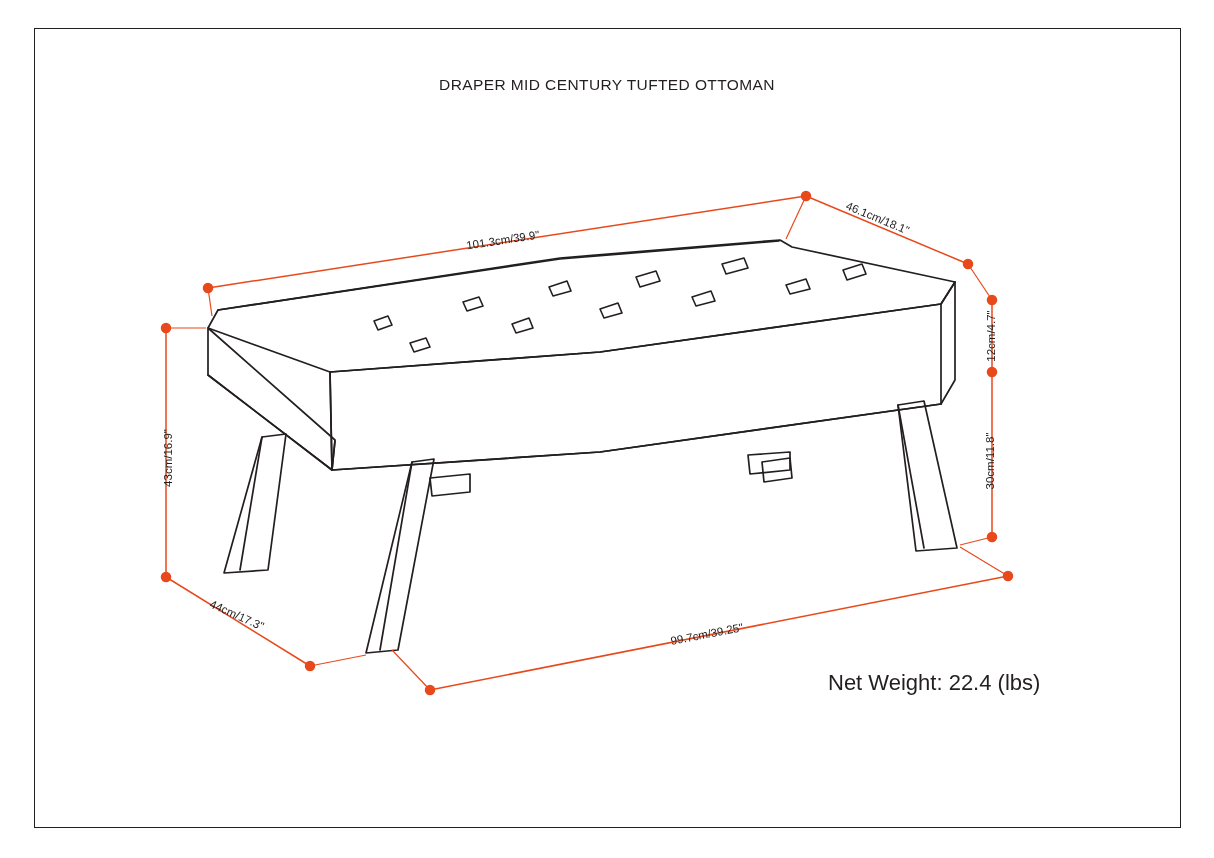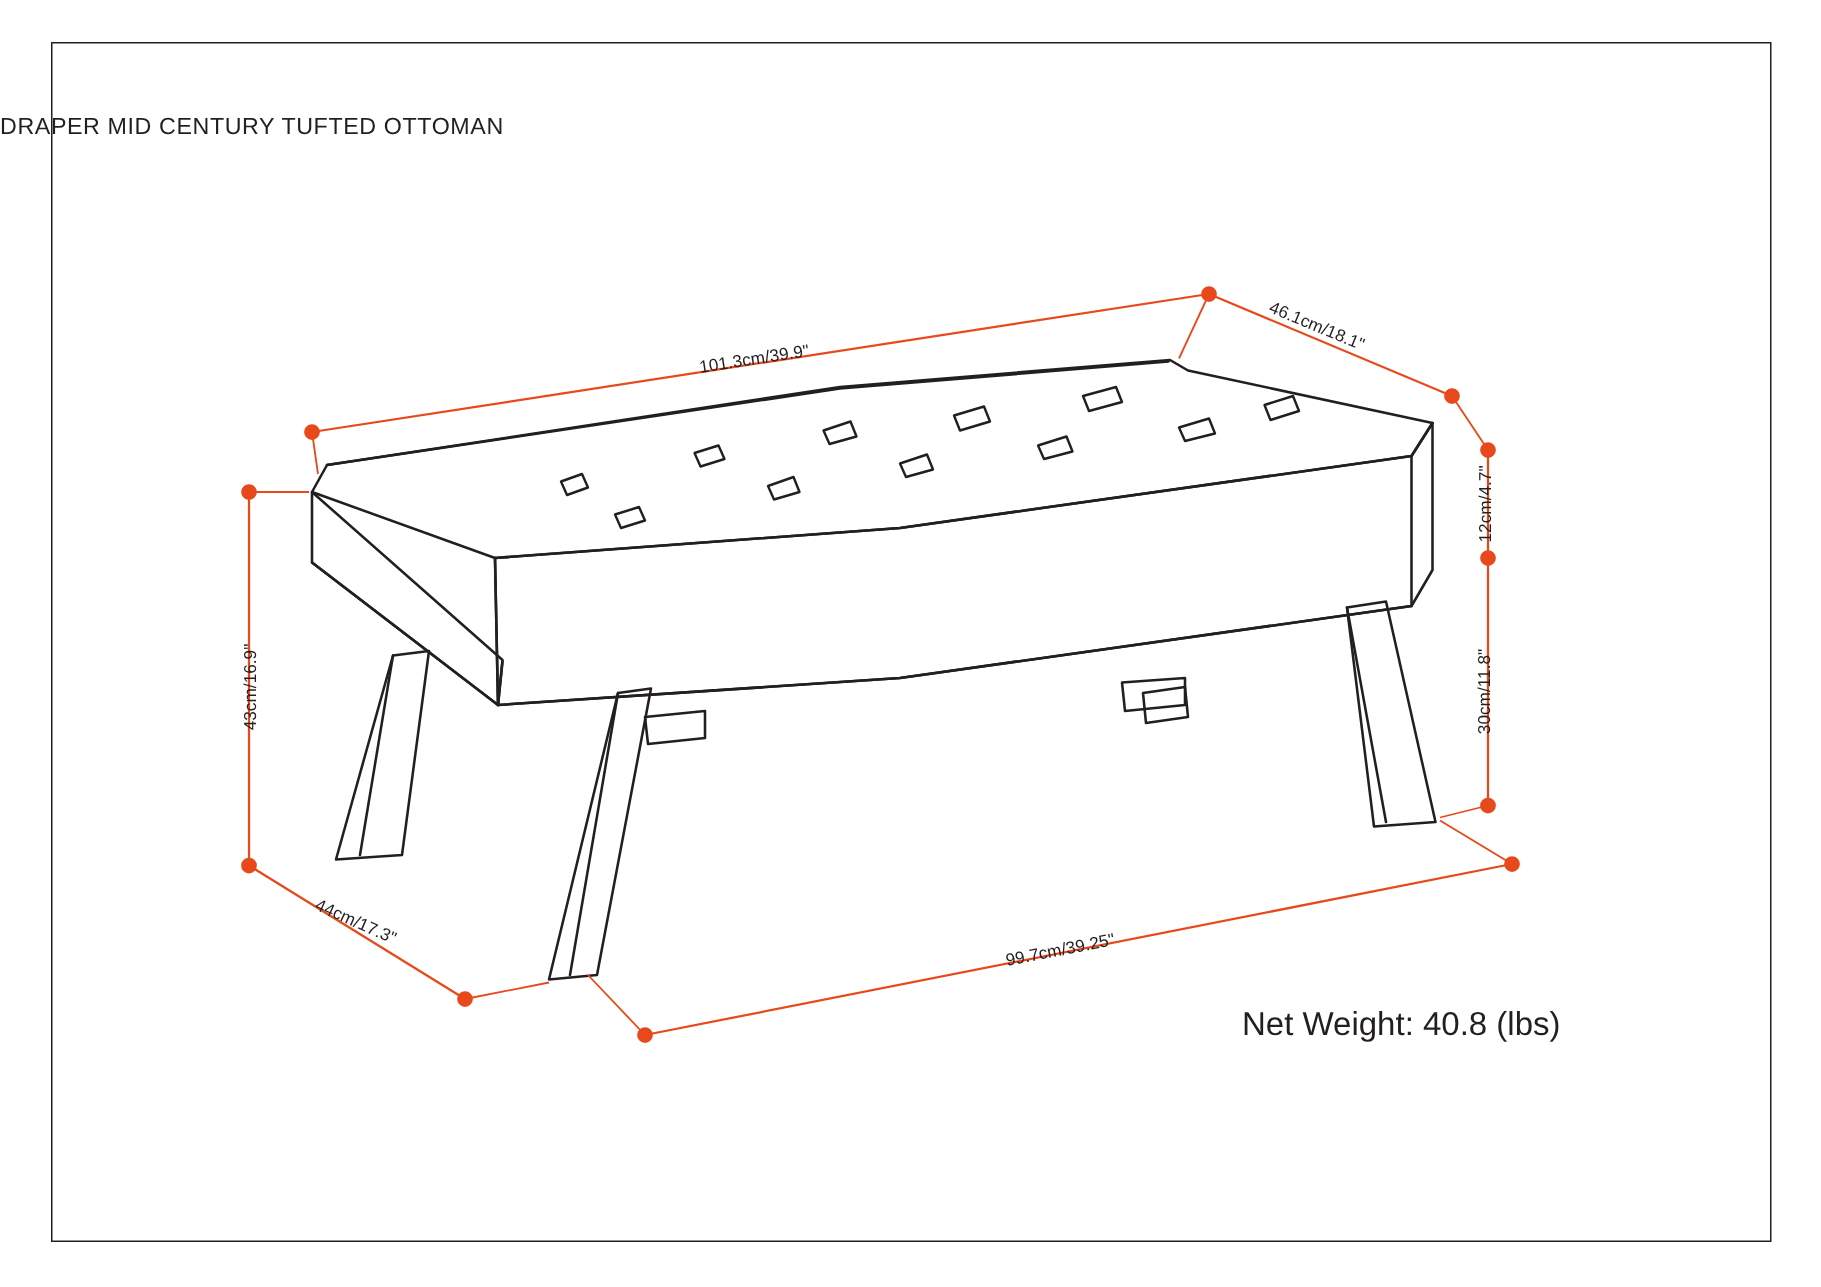--- a/index.html
+++ b/index.html
@@ -24,20 +24,21 @@
     width: 1147px;
     height: 800px;
     border: 1.6px solid #231f20;
     box-sizing: border-box;
   }
   #title {
     position: absolute;
     left: 0;
     top: 76px;
     width: 1214px;
+    text-align: center;
     font-size: 15.5px;
     letter-spacing: 0.4px;
     color: #231f20;
     white-space: nowrap;
   }
   #netweight {
     position: absolute;
     left: 828px;
     top: 670px;
     font-size: 22px;
@@ -174,15 +175,15 @@
   <div class="dimlabel" style="left:965px; top:330px; transform: rotate(-90deg);">12cm/4.7"</div>
 
   <div class="dimlabel" style="left:962px; top:455px; transform: rotate(-90deg);">30cm/11.8"</div>
 
   <div class="dimlabel" style="left:139px; top:452px; transform: rotate(-90deg);">43cm/16.9"</div>
 
   <div class="dimlabel" style="left:208px; top:609px; transform: rotate(24deg);">44cm/17.3"</div>
 
   <div class="dimlabel" style="left:670px; top:628px; transform: rotate(-11deg);">99.7cm/39.25"</div>
 
-  <div id="netweight">Net Weight:  40.8 (lbs)</div>
+  <div id="netweight">Net Weight:  22.4 (lbs)</div>
 
 </div>
 
 </body></html>

